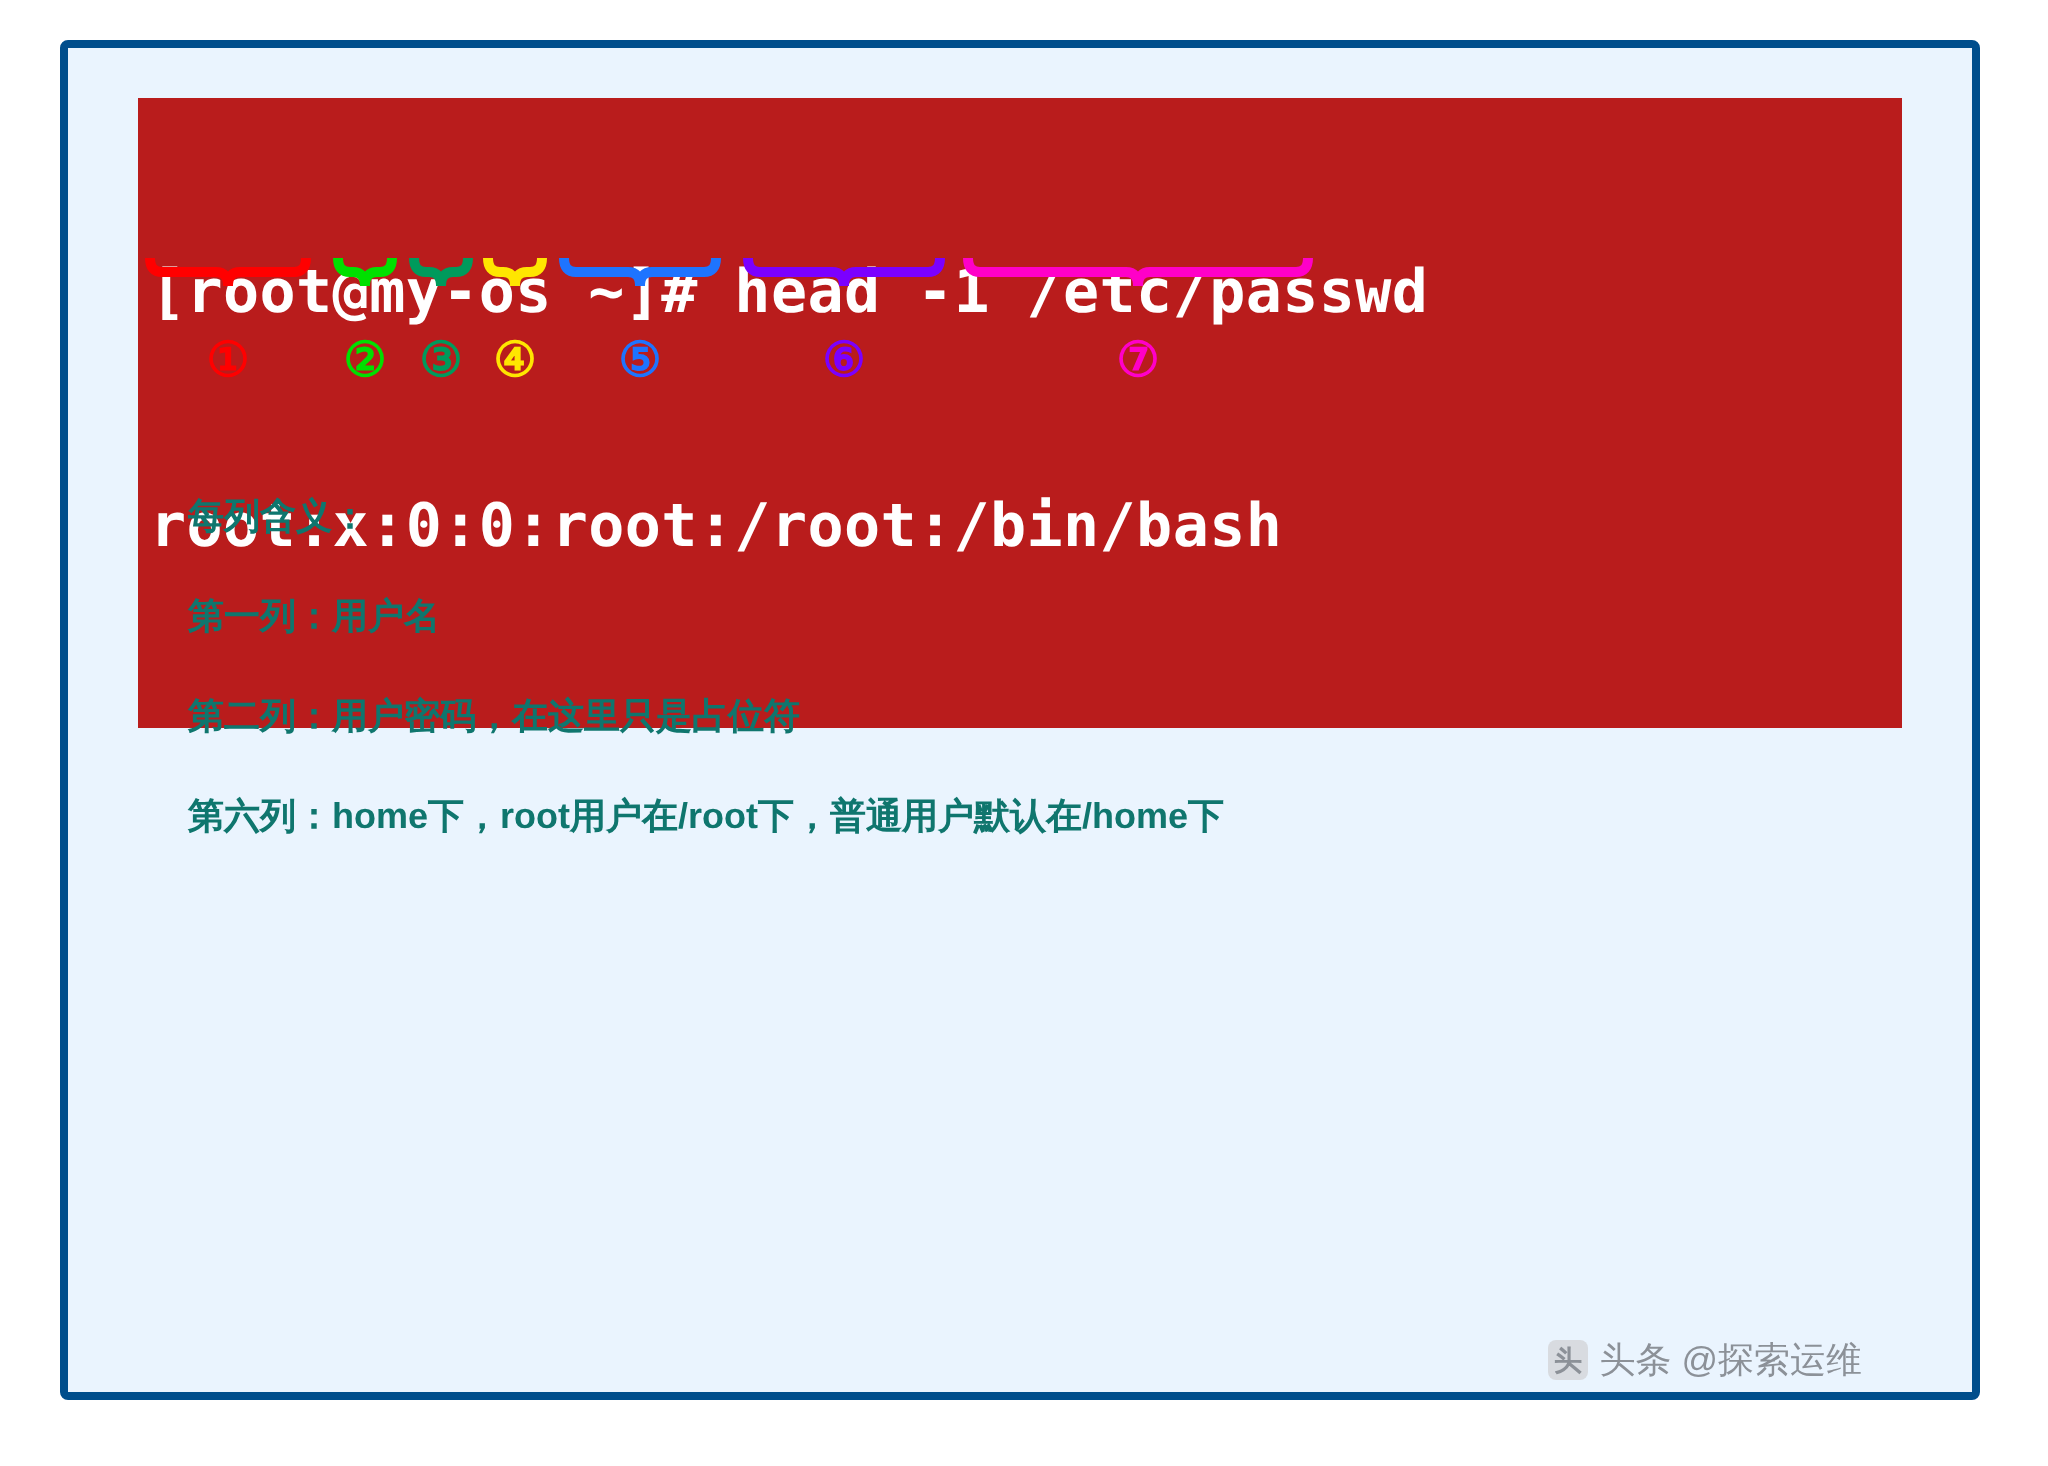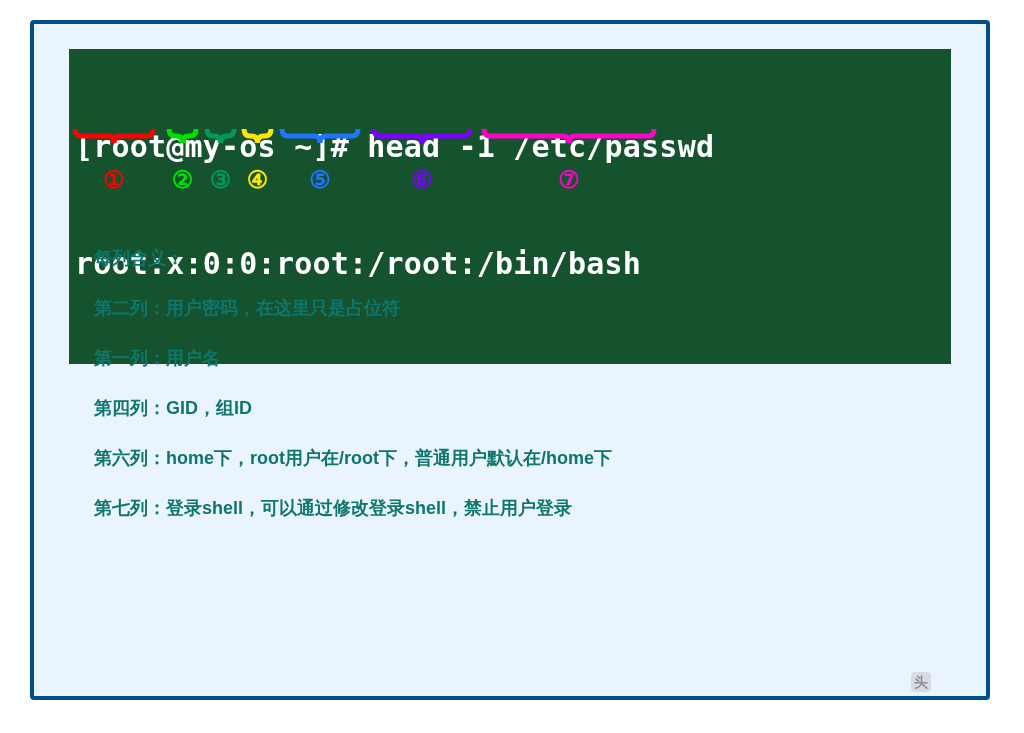--- a/index.html
+++ b/index.html
@@ -19,21 +19,21 @@
     background: #eaf4fe;
     border: 4px solid #004e8c;
     border-radius: 4px;
     box-sizing: border-box;
   }
   .terminal {
     position: absolute;
     top: 25px;
     left: 35px;
     right: 35px;
-    background: #14532d;
+    background: #b91c1c;
     color: #fff;
     font-family: "DejaVu Sans Mono", Consolas, monospace;
     font-size: 30px;
     font-weight: bold;
     line-height: 1.3;
     padding: 0 6px 3px 6px;
     white-space: pre;
     letter-spacing: 0.2px;
   }
   .braces {
@@ -107,27 +107,26 @@
       <span style="left: 93.5px; color: rgb(0, 224, 0);">②</span>
       <span style="left: 131.5px; color: rgb(0, 154, 92);">③</span>
       <span style="left: 168.5px; color: rgb(255, 230, 0);">④</span>
       <span style="left: 231px; color: rgb(30, 116, 255);">⑤</span>
       <span style="left: 333px; color: rgb(123, 0, 255);">⑥</span>
       <span style="left: 480px; color: rgb(255, 0, 200);">⑦</span>
     </div>
 
   <div class="explain">
     <p>每列含义：</p>
+    <p>第一列：用户名</p>
     <p>第二列：用户密码，在这里只是占位符</p>
-    <p>第一列：用户名</p>
-    <p>第四列：GID，组ID</p>
     <p>第六列：home下，root用户在/root下，普通用户默认在/home下</p>
-    <p>第七列：登录shell，可以通过修改登录shell，禁止用户登录</p>
   </div>
 
   <div class="watermark">
     <svg width="20" height="20" viewBox="0 0 20 20">
       <rect x="0" y="0" width="20" height="20" rx="4" fill="#d8dbe0"></rect>
       <text x="10" y="15" text-anchor="middle" font-size="14" fill="#8c9198" font-weight="bold">头</text>
     </svg>
+    <span>头条 @探索运维</span>
   </div>
 
 </div>
 
 </body></html>

